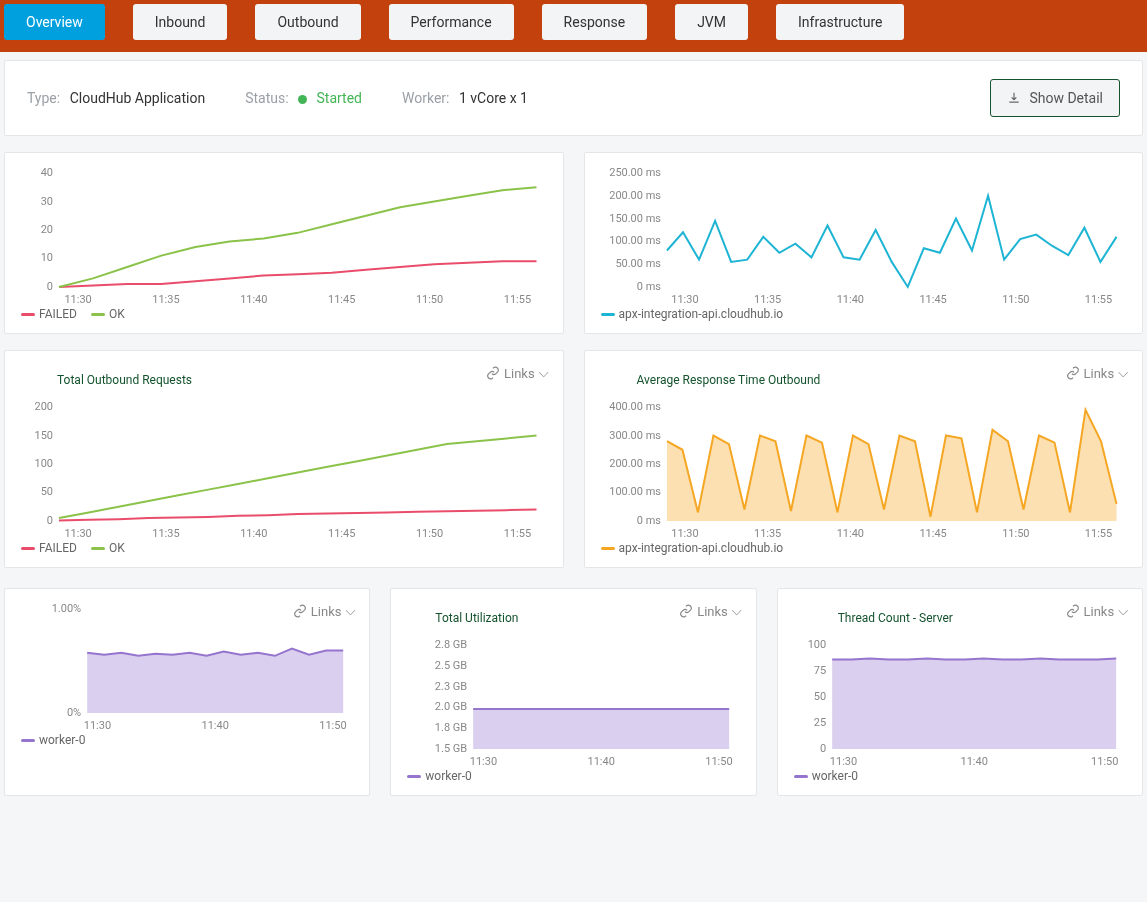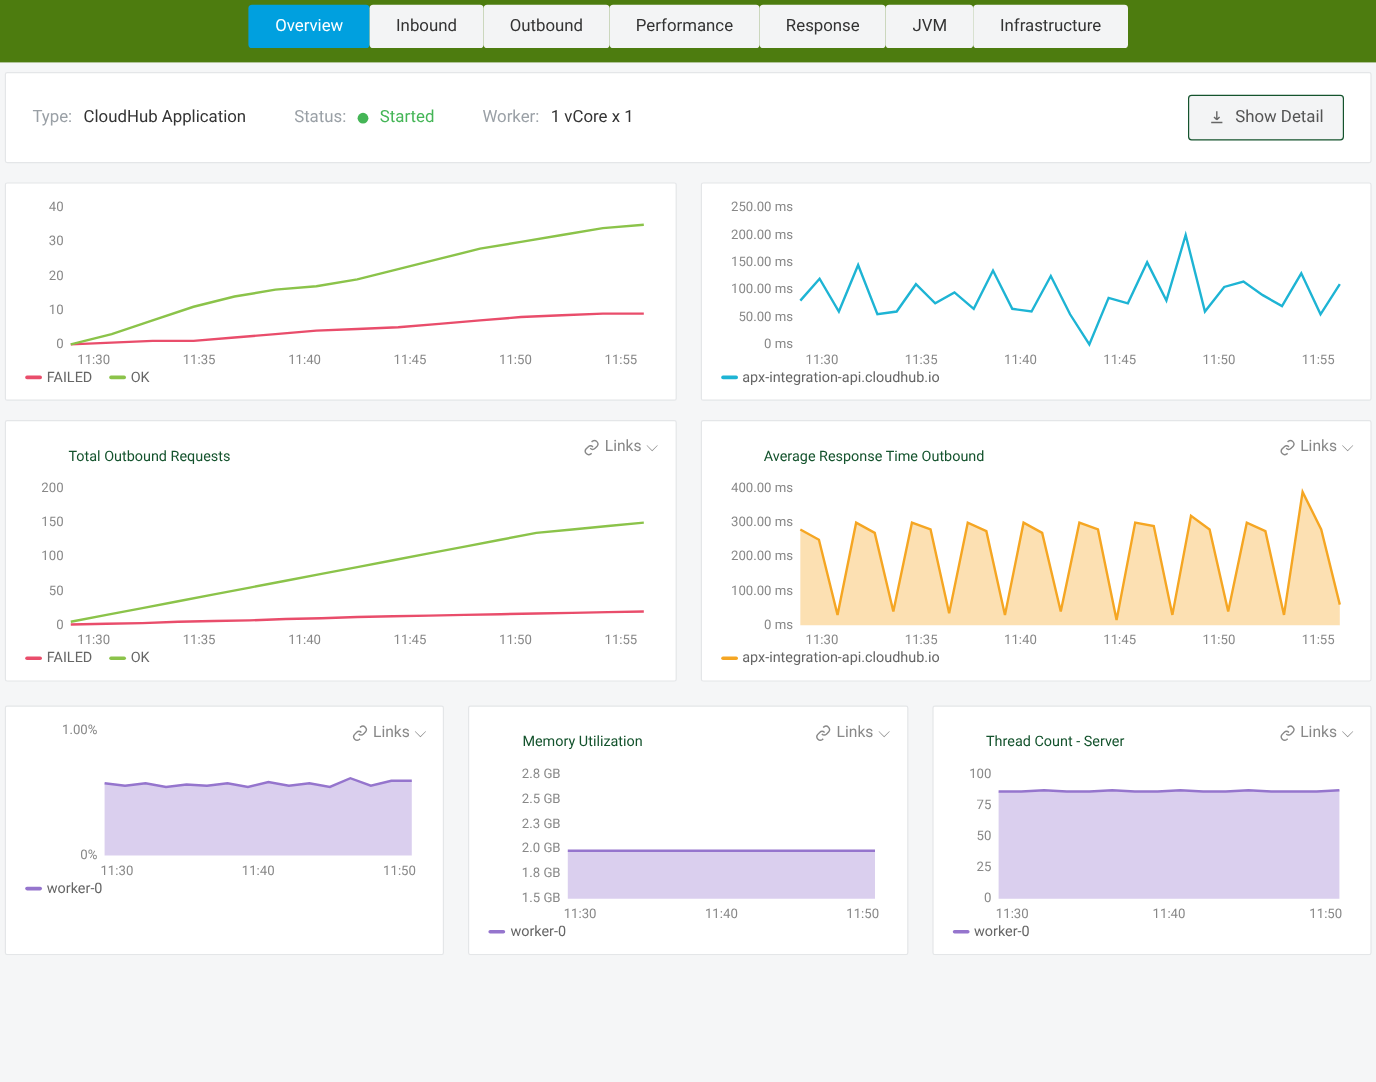--- a/index.html
+++ b/index.html
@@ -5,24 +5,23 @@
 * { box-sizing: border-box; margin: 0; padding: 0; }
 body {
   font-family: -apple-system, BlinkMacSystemFont, "Segoe UI", Roboto, "Helvetica Neue", Arial, sans-serif;
   background: #f5f6f7;
   color: #333;
   width: 1147px;
   padding: 0;
 }
 .tabs {
   display: flex;
-  gap: 0;
+  gap: 28px;
   padding: 4px 4px 12px 4px;
-  background: #4d7c0f;
-  justify-content: center;
+  background: #c2410c;
 }
 .tab {
   padding: 10px 22px;
   background: #f3f4f5;
   color: #333;
   font-size: 14px;
   border-radius: 3px;
   cursor: pointer;
 }
 .tab.active {
@@ -301,21 +300,21 @@
   </div>
 
   <div class="card">
     <div class="links-btn">
       <svg class="icon-svg" viewBox="0 0 24 24" fill="none" stroke="#888" stroke-width="2">
           <path d="M10 13a5 5 0 007 0l3-3a5 5 0 00-7-7l-1 1M14 11a5 5 0 00-7 0l-3 3a5 5 0 007 7l1-1"></path>
         </svg>
       <span>Links</span>
       <span>⌵</span>
     </div>
-    <div class="card-title" style="margin-left:28px">Memory Utilization</div>
+    <div class="card-title" style="margin-left:28px">Total Utilization</div>
     <div class="chart-wrap">
         <svg class="chart-svg" viewBox="0 0 328 130">
           <text x="56" y="113" text-anchor="end" class="axis-label">1.5 GB</text>
           <text x="56" y="92.19999999999999" text-anchor="end" class="axis-label">1.8 GB</text>
           <text x="56" y="71.39999999999999" text-anchor="end" class="axis-label">2.0 GB</text>
           <text x="56" y="50.6" text-anchor="end" class="axis-label">2.3 GB</text>
           <text x="56" y="29.799999999999983" text-anchor="end" class="axis-label">2.5 GB</text>
           <text x="56" y="9" text-anchor="end" class="axis-label">2.8 GB</text>
           <text x="72.24" y="126" text-anchor="middle" class="axis-label">11:30</text>
           <text x="190" y="126" text-anchor="middle" class="axis-label">11:40</text>
@@ -330,21 +329,21 @@
   </div>
 
   <div class="card">
     <div class="links-btn">
       <svg class="icon-svg" viewBox="0 0 24 24" fill="none" stroke="#888" stroke-width="2">
           <path d="M10 13a5 5 0 007 0l3-3a5 5 0 00-7-7l-1 1M14 11a5 5 0 00-7 0l-3 3a5 5 0 007 7l1-1"></path>
         </svg>
       <span>Links</span>
       <span>⌵</span>
     </div>
-    <div class="card-title" style="margin-left:28px">Thread Count - Server</div>
+    <div class="card-title" style="margin-left:44px">Thread Count - Server</div>
     <div class="chart-wrap">
         <svg class="chart-svg" viewBox="0 0 328 130">
           <text x="28" y="113" text-anchor="end" class="axis-label">0</text>
           <text x="28" y="87" text-anchor="end" class="axis-label">25</text>
           <text x="28" y="61" text-anchor="end" class="axis-label">50</text>
           <text x="28" y="35" text-anchor="end" class="axis-label">75</text>
           <text x="28" y="9" text-anchor="end" class="axis-label">100</text>
           <text x="45.36" y="126" text-anchor="middle" class="axis-label">11:30</text>
           <text x="176" y="126" text-anchor="middle" class="axis-label">11:40</text>
           <text x="306.64000000000004" y="126" text-anchor="middle" class="axis-label">11:50</text>

